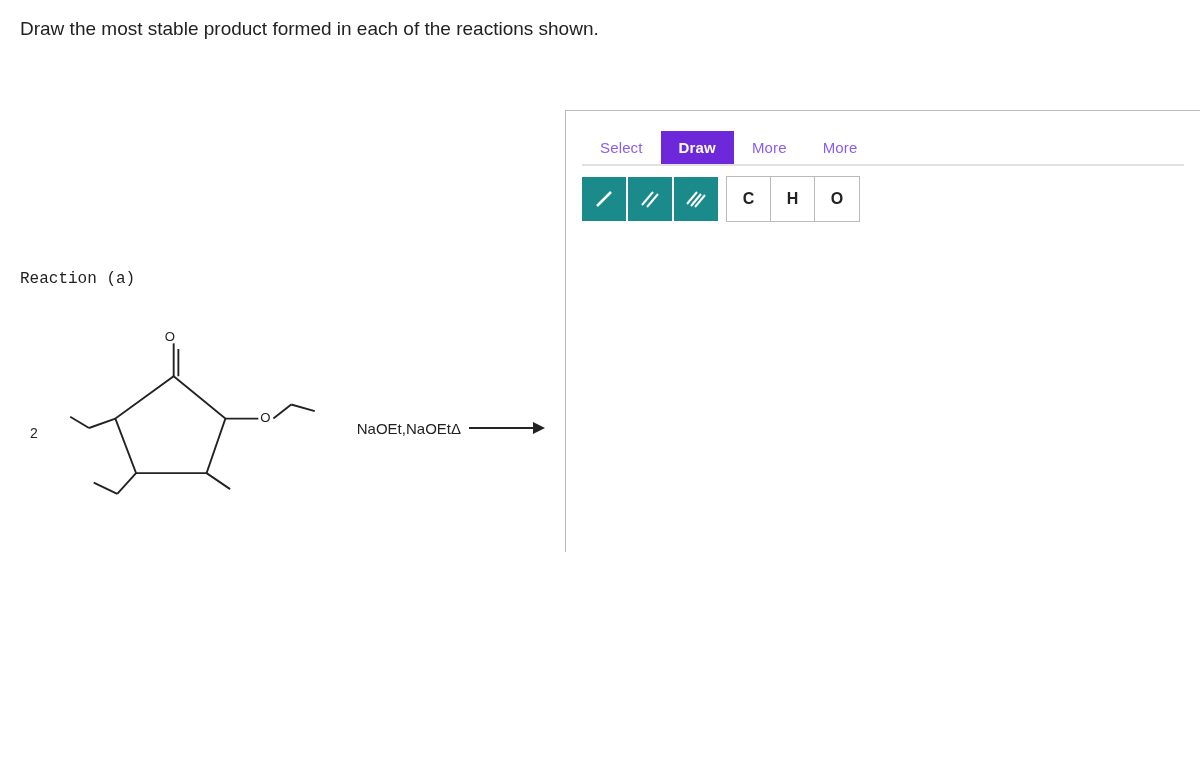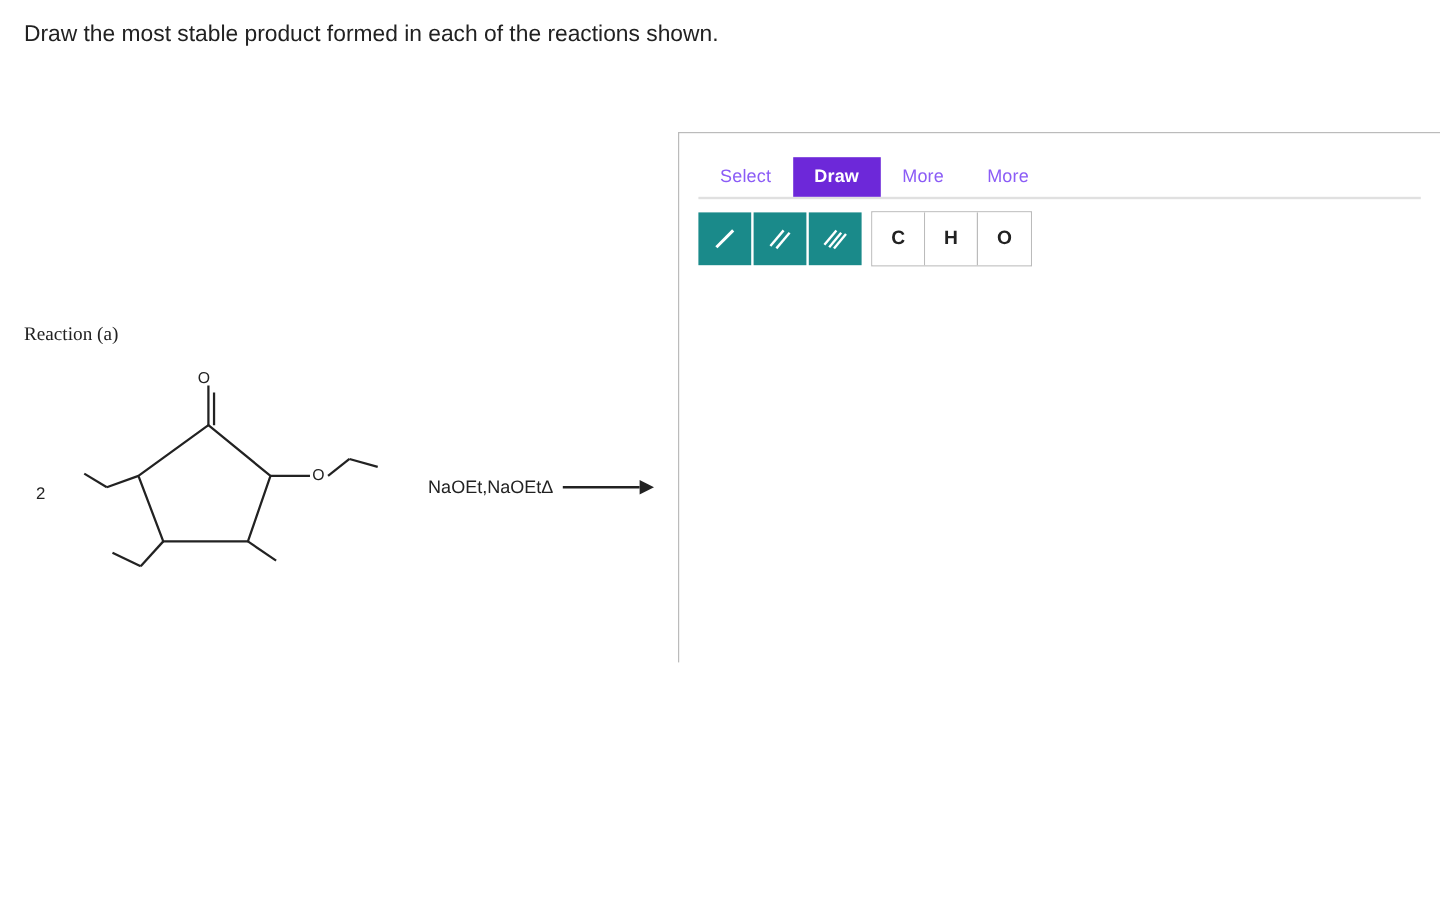--- a/index.html
+++ b/index.html
@@ -28,23 +28,23 @@
 
     
     .reaction-area {
       width: 565px;
       padding: 20px 20px 20px 20px;
       flex-shrink: 0;
     }
 
     .reaction-label {
       font-size: 16px;
-      font-family: Liberation Serif, serif;
+      font-family: Liberation Mono, monospace;
       margin-top: 200px;
-      margin-bottom: 18px;
+      margin-bottom: 40px;
     }
 
     .reaction-drawing {
       display: flex;
       align-items: center;
       gap: 0px;
       margin-left: 10px;
       margin-top: 10px;
     }
 

